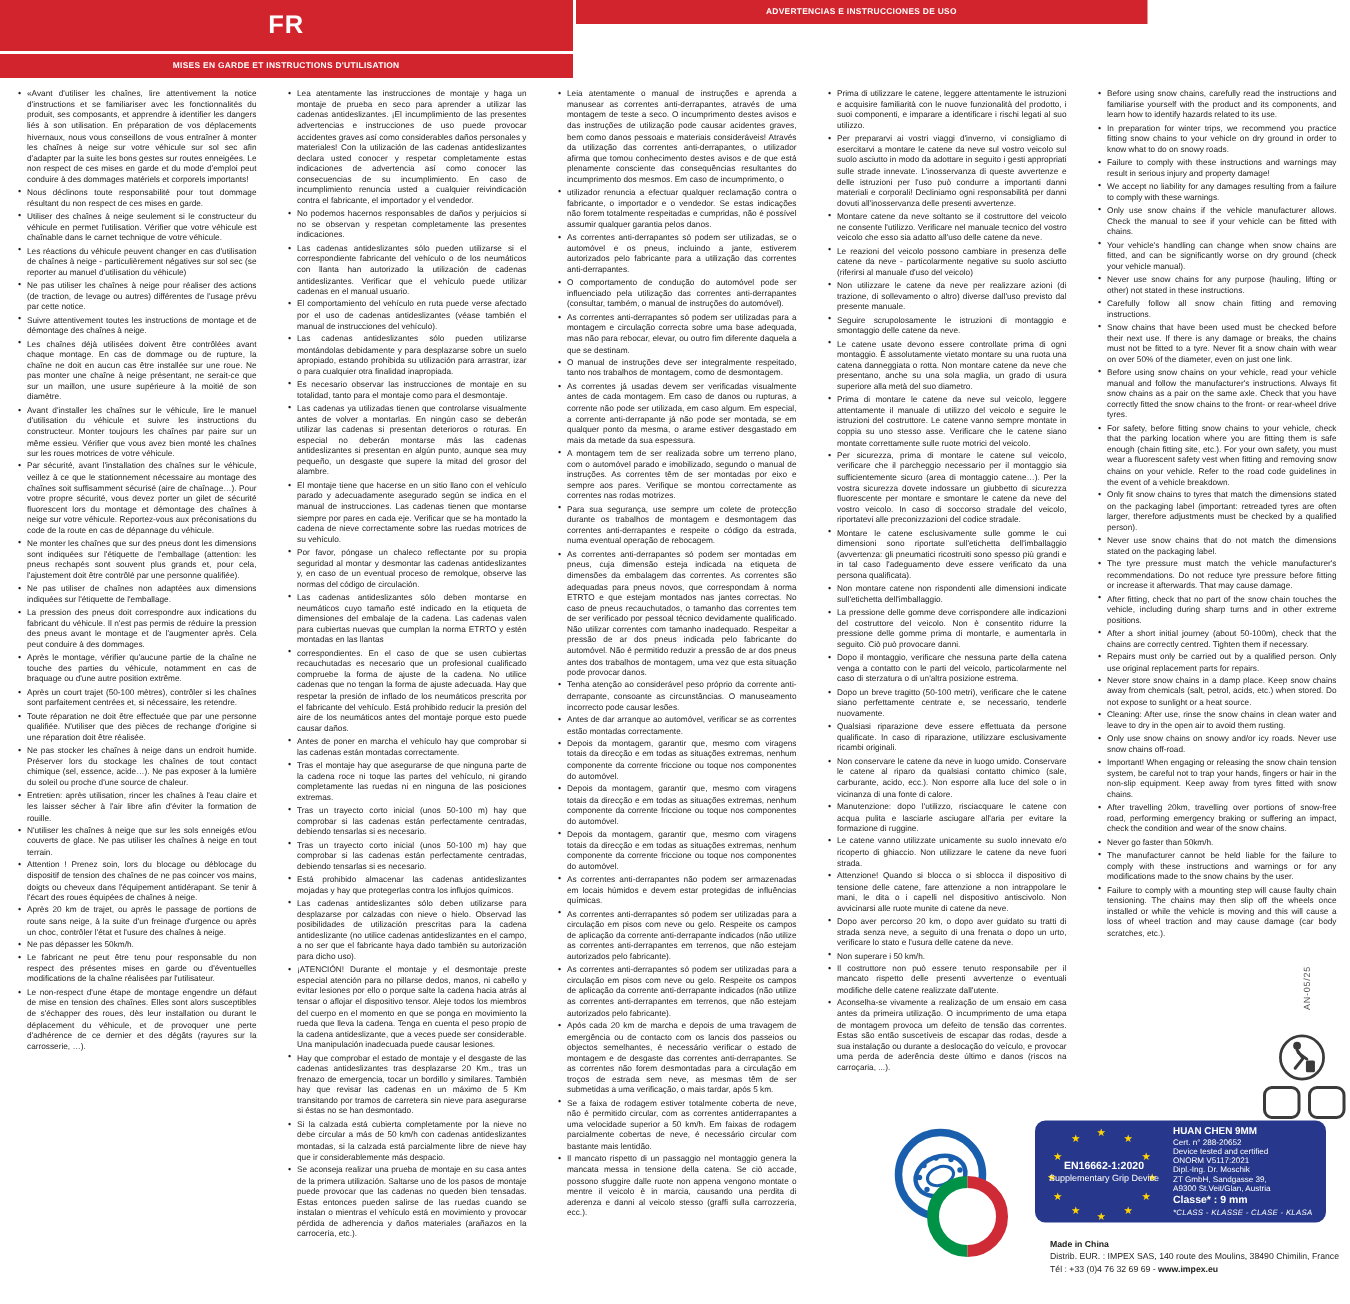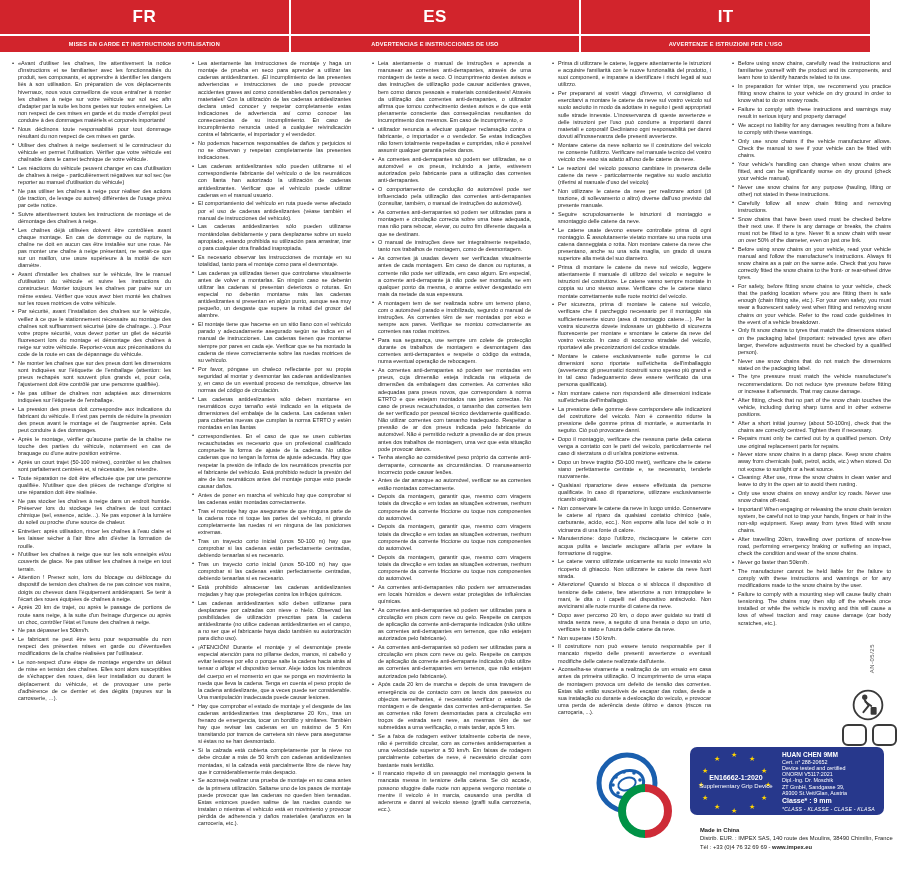--- a/index.html
+++ b/index.html
@@ -1,21 +1,21 @@
 <!DOCTYPE html>
 <html><head>
 <meta charset="utf-8">
 <style>
   html,body{margin:0;padding:0;background:#ffffff;}
   body{width:900px;height:869px;position:relative;overflow:hidden;
        font-family:"Liberation Sans","DejaVu Sans",sans-serif;color:#1d1d1b;}
   .sheet{position:absolute;inset:0;background:#fff;}
 
   
-  .hdr{position:absolute;top:0;left:0;width:870px;height:54px;display:flex;gap:2px;background:#fff;}
+  .hdr{position:absolute;top:0;left:0;width:765px;height:54px;display:flex;gap:2px;background:#fff;}
   .hdr-col{flex:1;display:flex;flex-direction:column;gap:2px;}
   .hdr-title{background:#d2242c;color:#fff;height:34px;display:flex;align-items:center;justify-content:center;
              font-size:17px;font-weight:bold;letter-spacing:.5px;}
   .hdr-sub{background:#d2242c;color:#fff;height:16px;display:flex;align-items:center;justify-content:center;
            font-size:5.6px;font-weight:bold;letter-spacing:.2px;text-transform:uppercase;white-space:nowrap;}
 
   
   .cols{position:absolute;top:59px;left:0;width:900px;display:flex;}
   .col{box-sizing:border-box;width:180px;padding:1px 9px 0 13px;}
   .col ul{margin:0;padding:0;list-style:none;}
@@ -55,26 +55,21 @@
 <body>
 
 <div class="sheet">
 
   <div class="hdr">
     <div class="hdr-col">
       <div class="hdr-title">FR</div>
       <div class="hdr-sub">MISES EN GARDE ET INSTRUCTIONS D'UTILISATION</div>
     </div>
     <div class="hdr-col">
-      <div class="hdr-title">ES</div>
       <div class="hdr-sub">ADVERTENCIAS E INSTRUCCIONES DE USO</div>
-    </div>
-    <div class="hdr-col">
-      <div class="hdr-title">IT</div>
-      <div class="hdr-sub">AVVERTENZE E ISTRUZIONI PER L'USO</div>
     </div>
   </div>
 
   <div class="cols">
     <div class="col">
         <ul>
           <li>«Avant d'utiliser les chaînes, lire attentivement la notice d'instructions et se familiariser avec les fonctionnalités du produit, ses composants, et apprendre à identifier les dangers liés à son utilisation. En préparation de vos déplacements hivernaux, nous vous conseillons de vous entraîner à monter les chaînes à neige sur votre véhicule sur sol sec afin d'adapter par la suite les bons gestes sur routes enneigées. Le non respect de ces mises en garde et du mode d'emploi peut conduire à des dommages matériels et corporels importants!</li>
           <li>Nous déclinons toute responsabilité pour tout dommage résultant du non respect de ces mises en garde.</li>
           <li>Utiliser des chaînes à neige seulement si le constructeur du véhicule en permet l'utilisation. Vérifier que votre véhicule est chaînable dans le carnet technique de votre véhicule.</li>
           <li>Les réactions du véhicule peuvent changer en cas d'utilisation de chaînes à neige - particulièrement négatives sur sol sec (se reporter au manuel d'utilisation du véhicule)</li>

